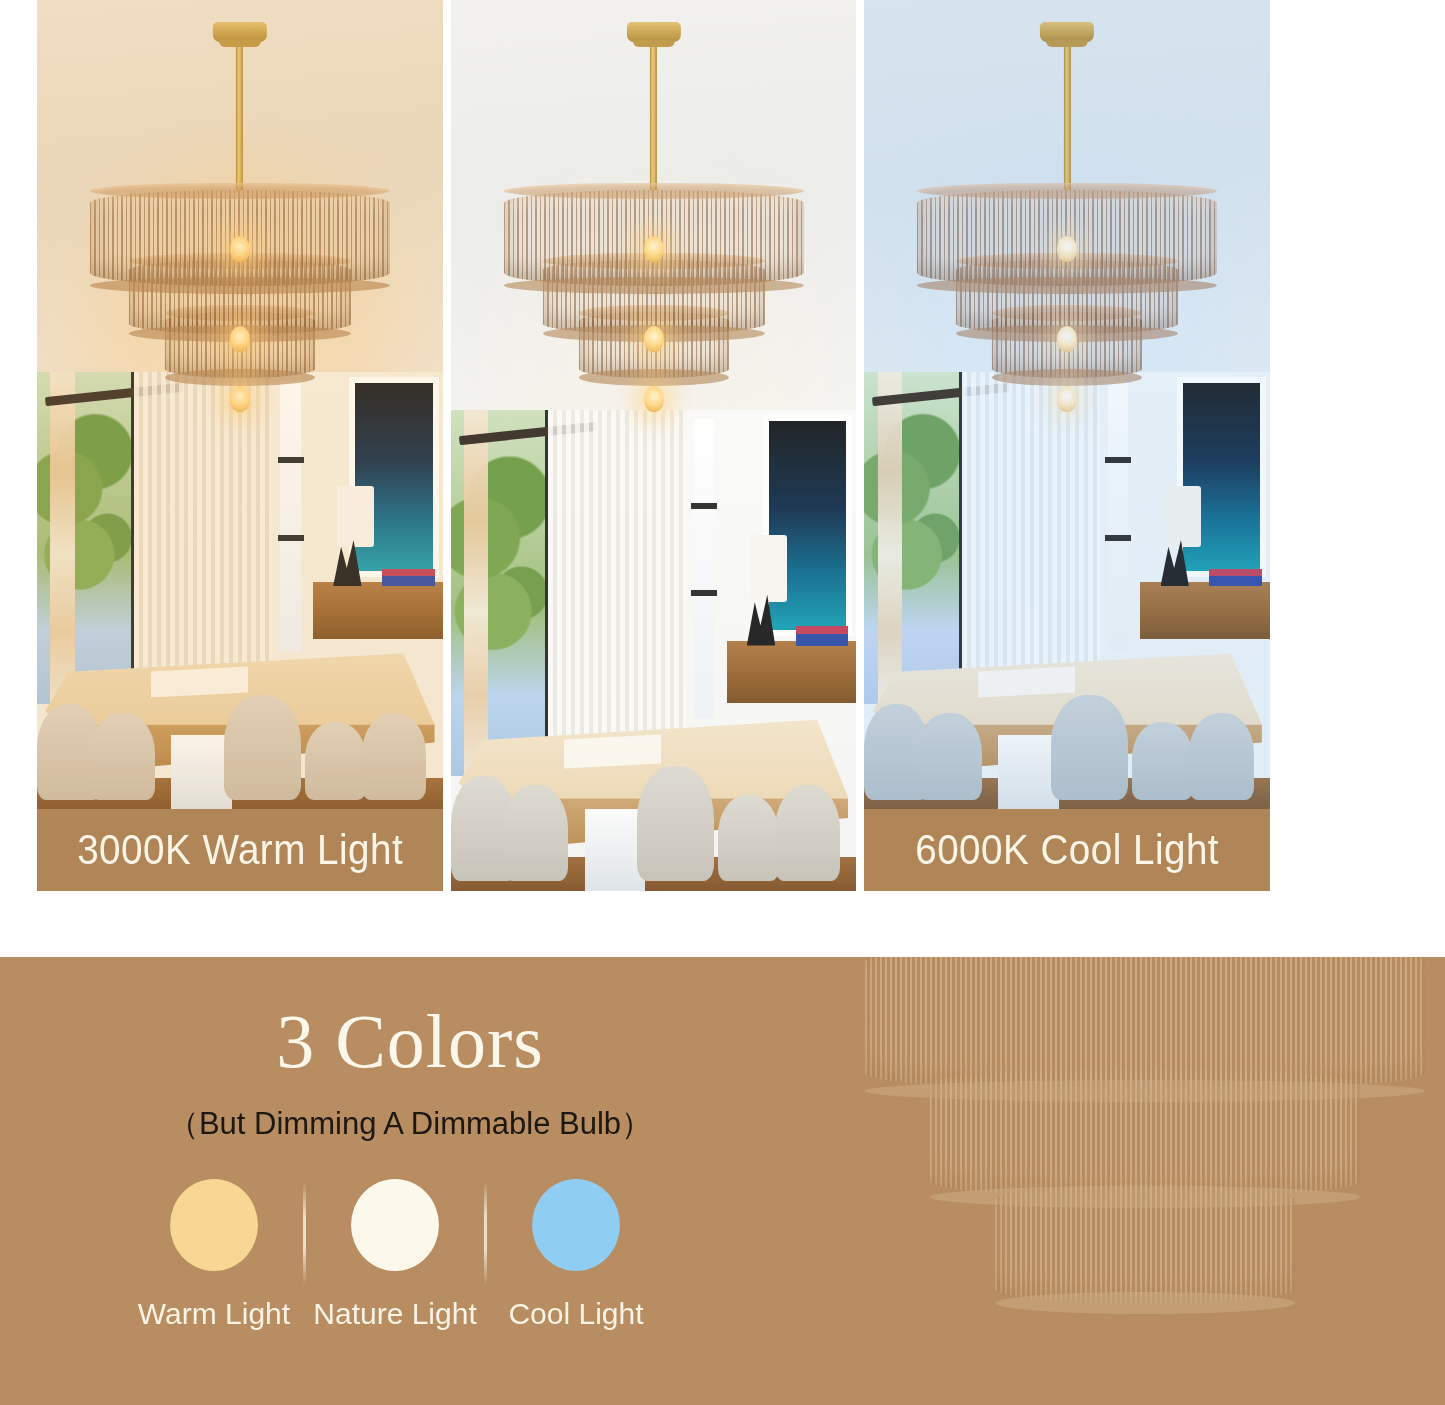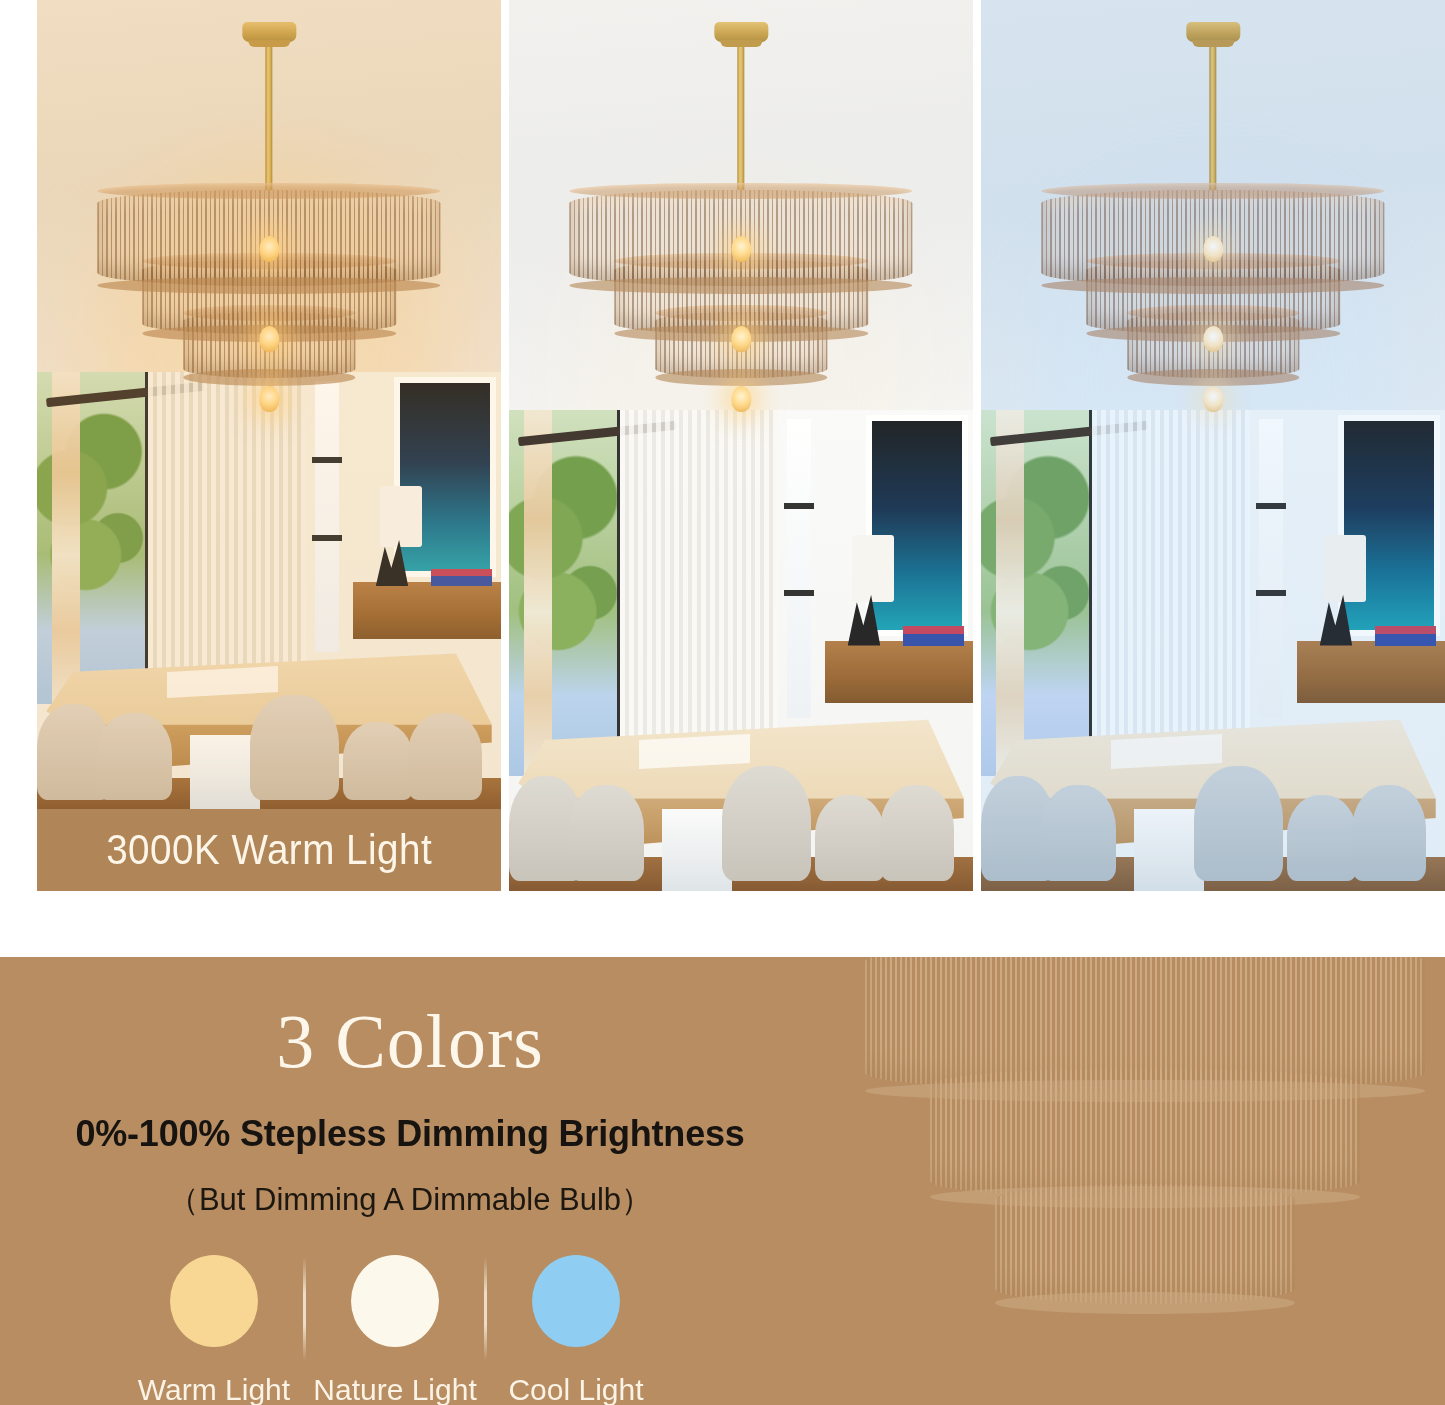--- a/index.html
+++ b/index.html
@@ -2,21 +2,21 @@
 <html><head>
 <meta charset="utf-8">
 <style>
   * { margin:0; padding:0; box-sizing:border-box; }
   html,body { width:1445px; height:1405px; background:#ffffff;
     font-family:"Liberation Sans", sans-serif; overflow:hidden; }
 
   #page { position:relative; width:1445px; height:1405px; background:#fff; }
 
   
-  #panels { position:absolute; left:0; top:0; width:1445px; height:891px;
+  #panels { position:absolute; left:0; top:0; width:1270px; height:891px;
             display:flex; gap:8px; background:#fff;padding-left:37px; }
   .panel { position:relative; flex:1 1 0; height:891px; display:flex;
            flex-direction:column; overflow:hidden; background:#fff; }
 
   .photo { position:relative; flex:1 1 auto; overflow:hidden; }
 
   
   .ceiling { position:absolute; inset:0 0 52% 0; }
   .p-warm   .ceiling { background:linear-gradient(175deg,#efe3d1 0%,#e8dcc8 45%,#f0e7da 100%); }
   .p-nature .ceiling { background:linear-gradient(175deg,#f2f1ef 0%,#ececeb 45%,#f5f5f4 100%); }
@@ -365,34 +365,36 @@
           <div class="inlay"></div>
           <div class="base"></div>
           <div class="chair c1"></div>
           <div class="chair c2"></div>
           <div class="chair c3"></div>
           <div class="chair c4"></div>
           <div class="chair c5"></div>
         </div>
         <div class="wash"></div>
       </div>
+      <div class="label-bar">
+        <span>6000K Cool Light</span>
+      </div>
     </div>
   </div>
 
   <div id="promo">
 
     <div id="wm">
       <div class="wt wt1"></div>
       <div class="wt wt2"></div>
       <div class="wt wt3"></div>
     </div>
 
     <div class="promo-text">
       <div id="h-3colors">3 Colors</div>
-      <div id="sub-dimming">0%-100% Stepless Dimming Brightness</div>
       <div id="note-bulb">（But Dimming A Dimmable Bulb）</div>
 
       <div class="swatch-row">
         <div class="swatch-col">
           <div class="dot dot-warm"></div>
           <div class="sw-label">Warm Light</div>
         </div>
         <div class="divider"></div>
         <div class="swatch-col">
           <div class="dot dot-nature"></div>

